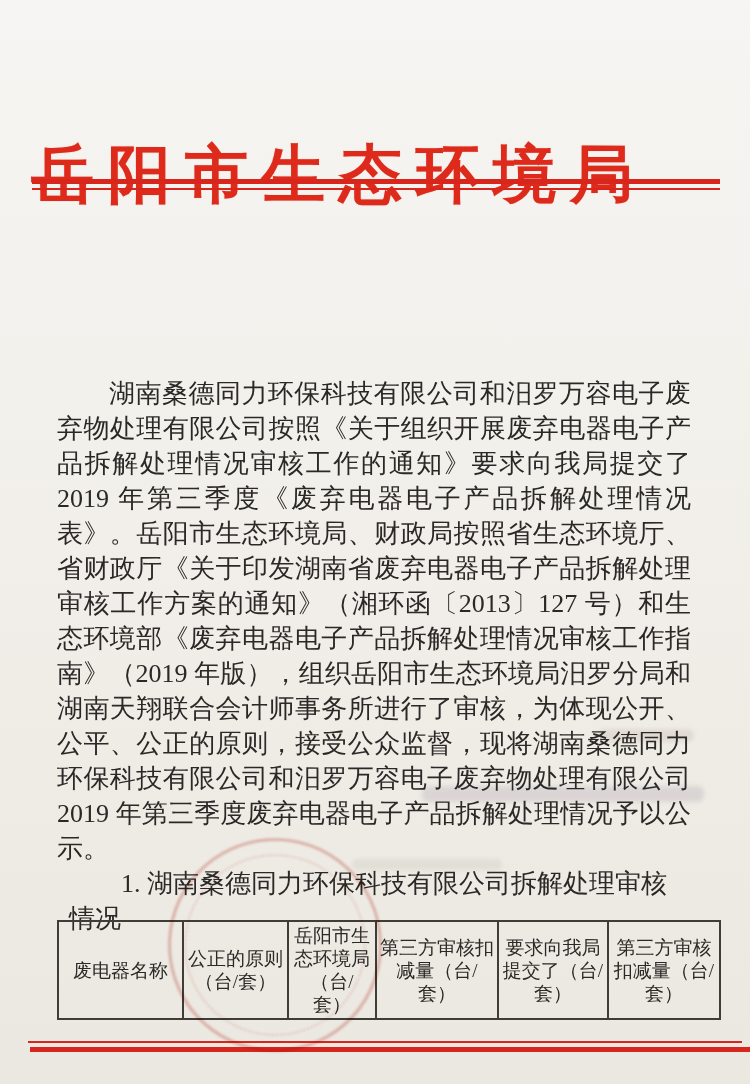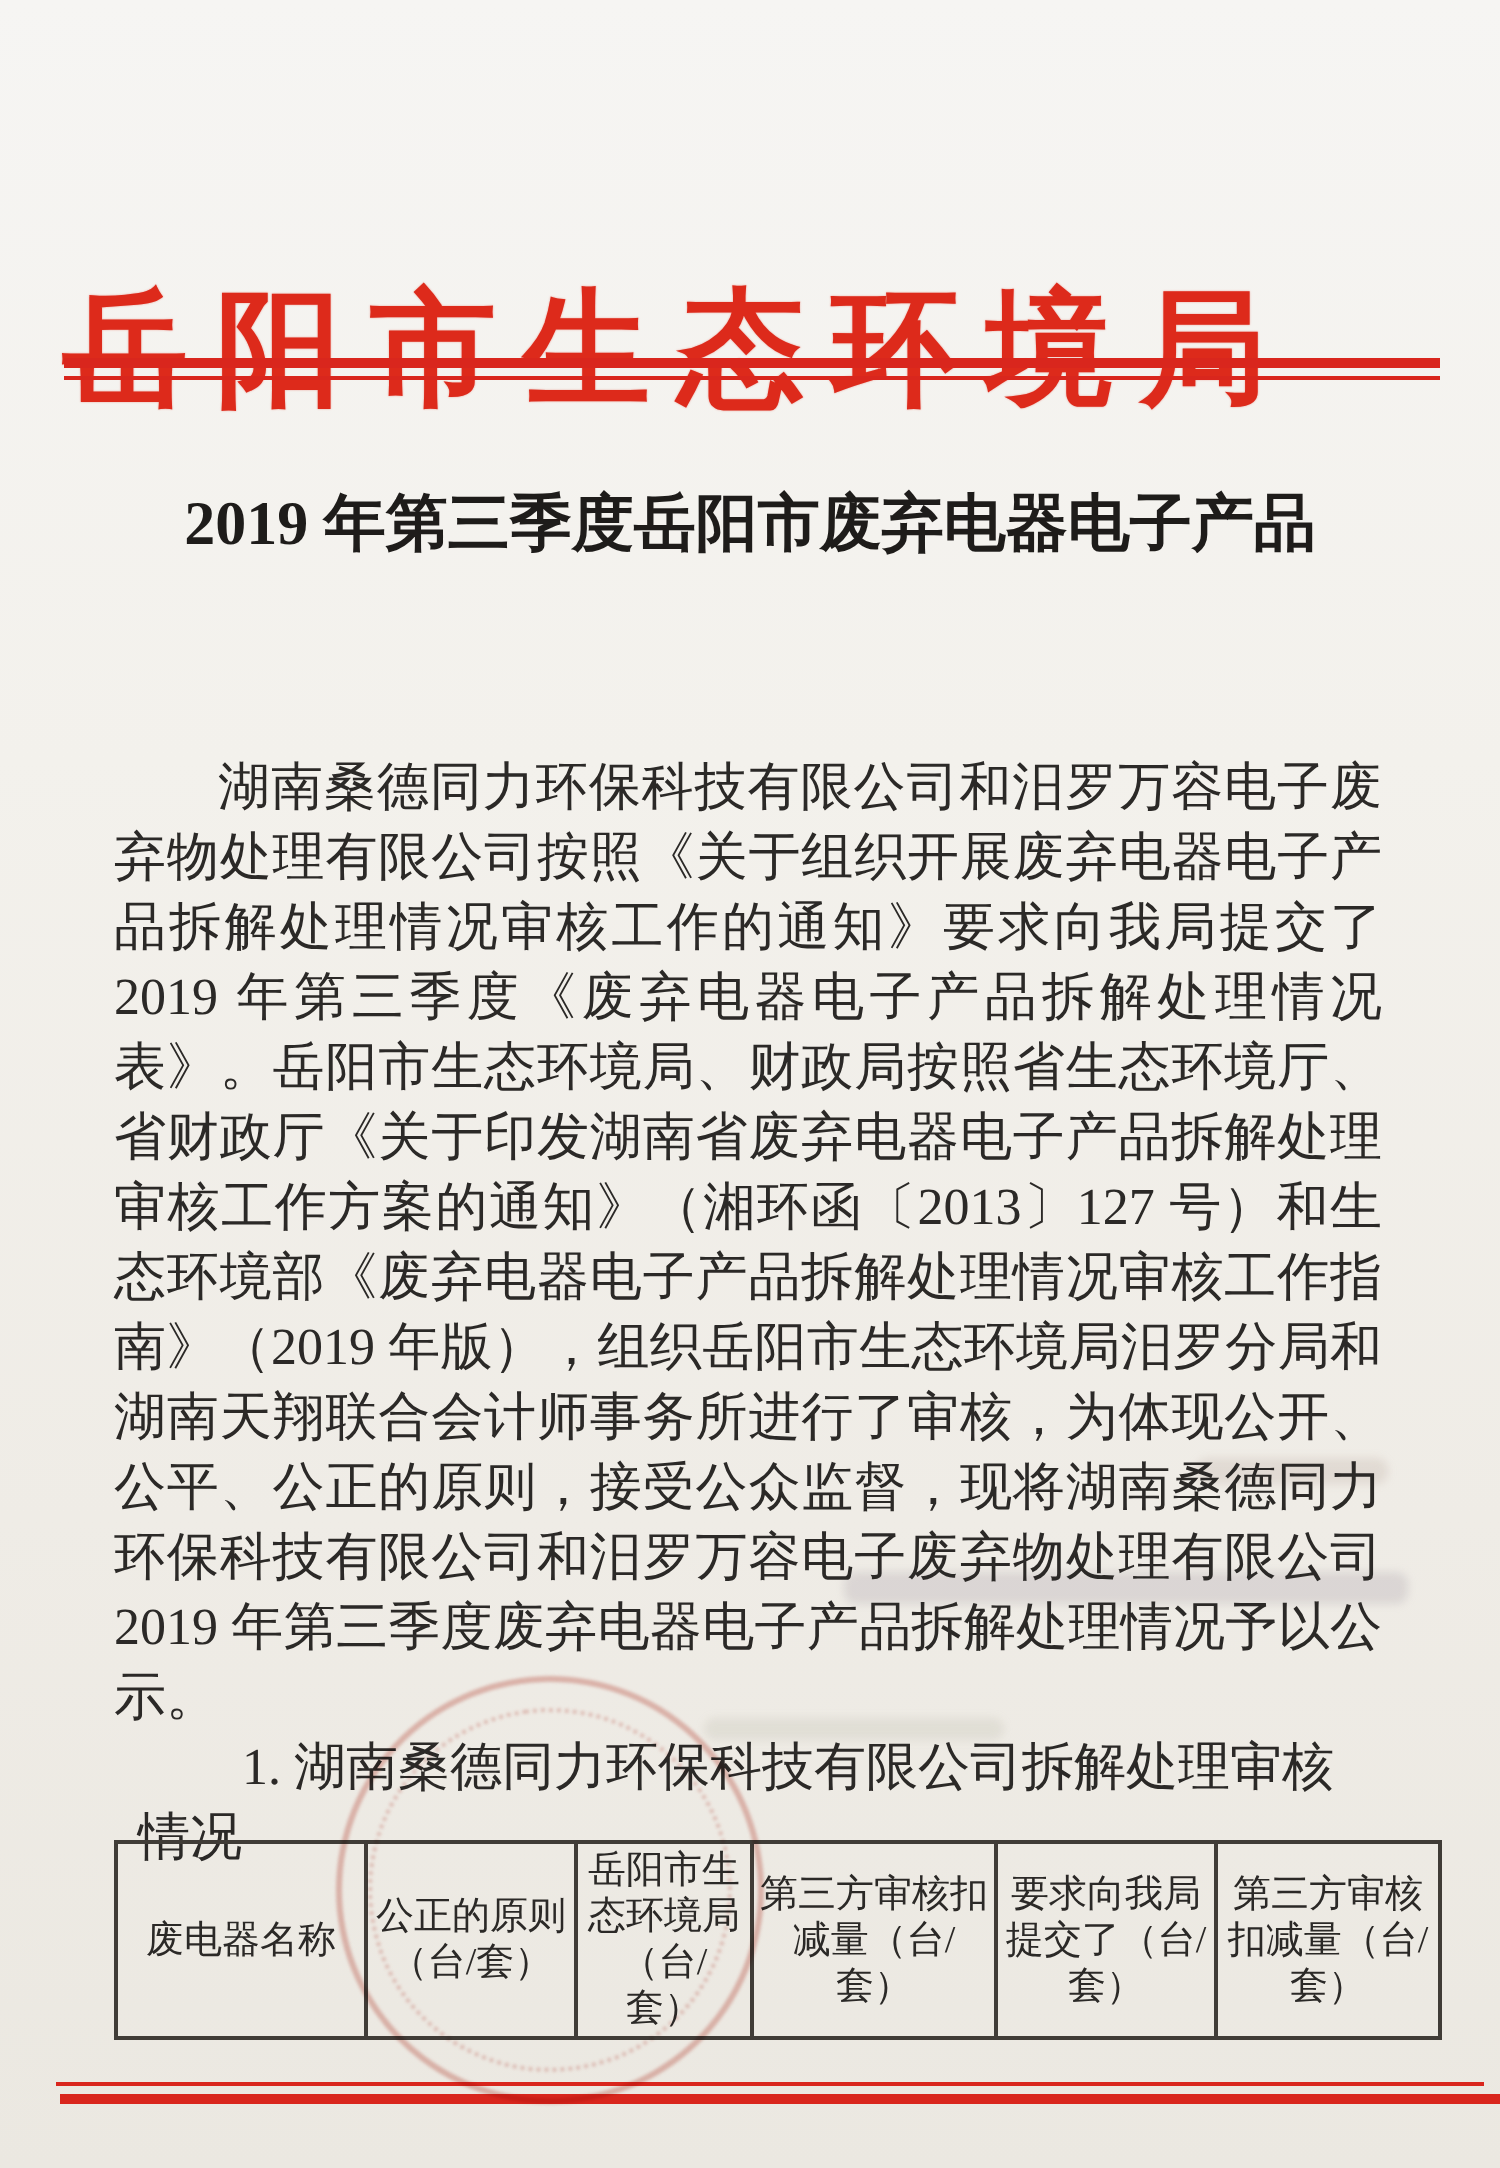--- a/index.html
+++ b/index.html
@@ -106,21 +106,20 @@
 <body>
 
 <div class="page">
 
   <div class="letterhead">岳阳市生态环境局</div>
 
   <div class="rule rule-head-thick"></div>
   <div class="rule rule-head-thin"></div>
 
   <div class="doc-title">
-    <div>2019 年第三季度岳阳市废弃电器电子产品</div>
   </div>
 
   <div class="body-text">
     <p>湖南桑德同力环保科技有限公司和汨罗万容电子废弃物处理有限公司按照《关于组织开展废弃电器电子产品拆解处理情况审核工作的通知》要求向我局提交了 2019 年第三季度《废弃电器电子产品拆解处理情况表》。岳阳市生态环境局、财政局按照省生态环境厅、省财政厅《关于印发湖南省废弃电器电子产品拆解处理审核工作方案的通知》（湘环函〔2013〕127 号）和生态环境部《废弃电器电子产品拆解处理情况审核工作指南》（2019 年版），组织岳阳市生态环境局汨罗分局和湖南天翔联合会计师事务所进行了审核，为体现公开、公平、公正的原则，接受公众监督，现将湖南桑德同力环保科技有限公司和汨罗万容电子废弃物处理有限公司 2019 年第三季度废弃电器电子产品拆解处理情况予以公示。</p>
     <p class="no-justify">1. 湖南桑德同力环保科技有限公司拆解处理审核情况</p>
   </div>
 
   <table class="audit-table">
     <colgroup>
       <col style="width:125px">

